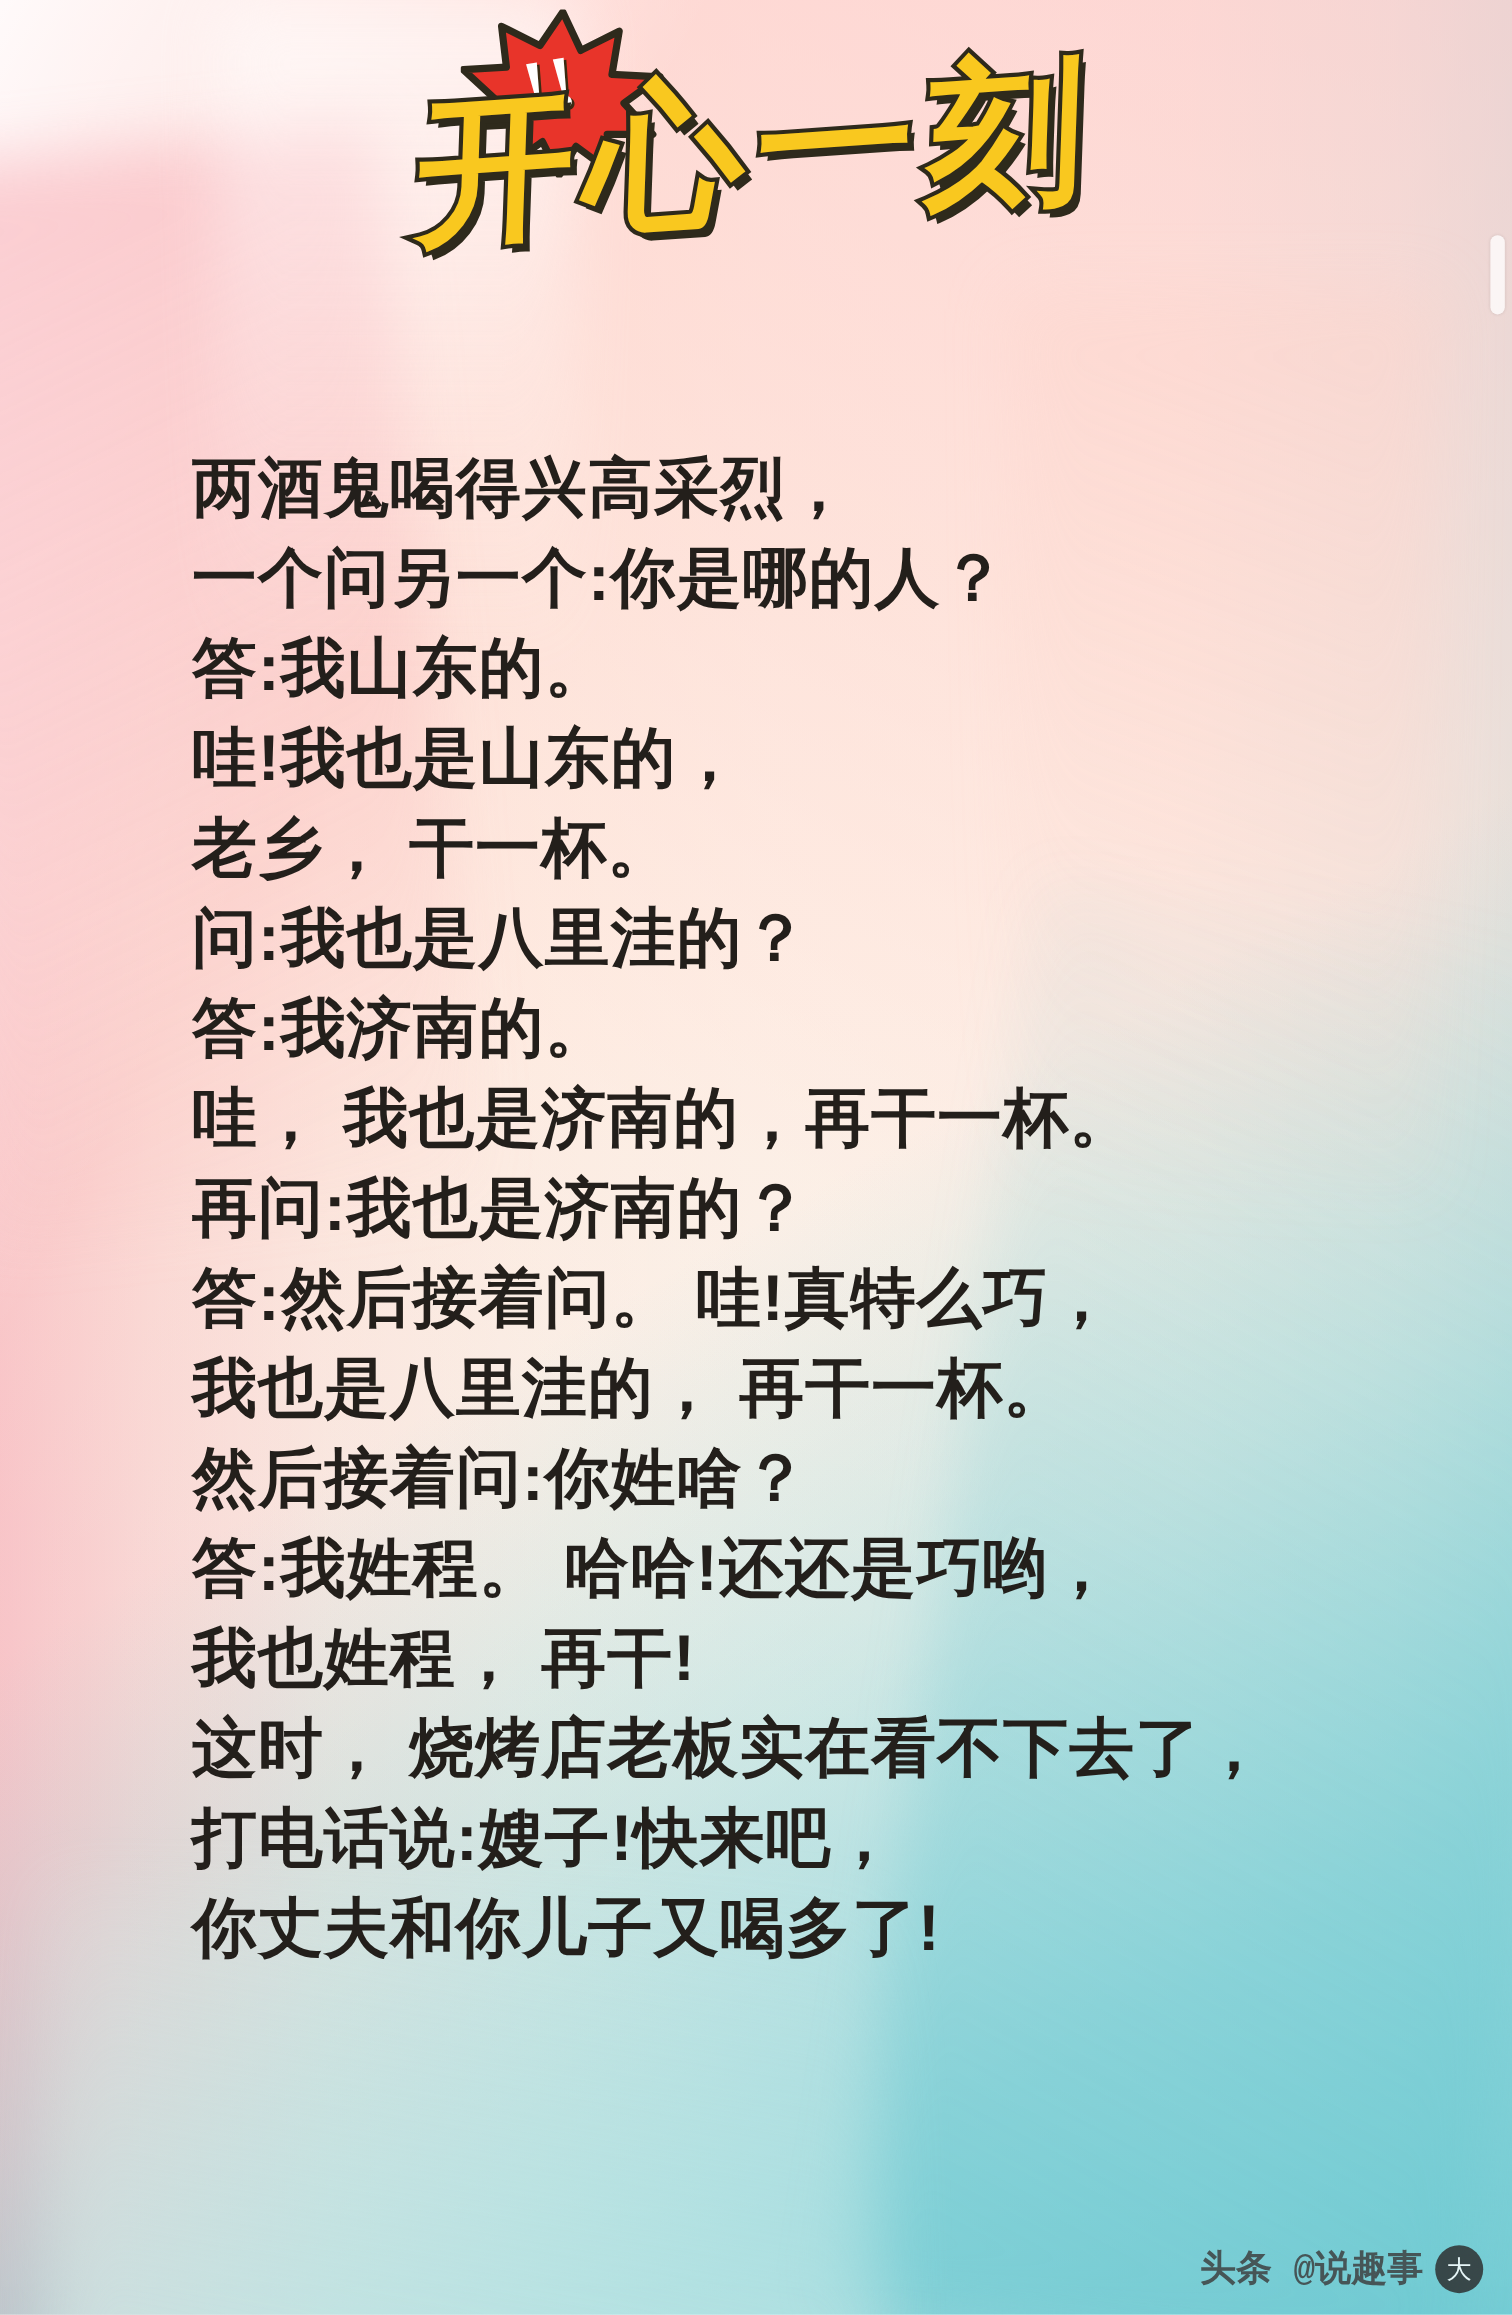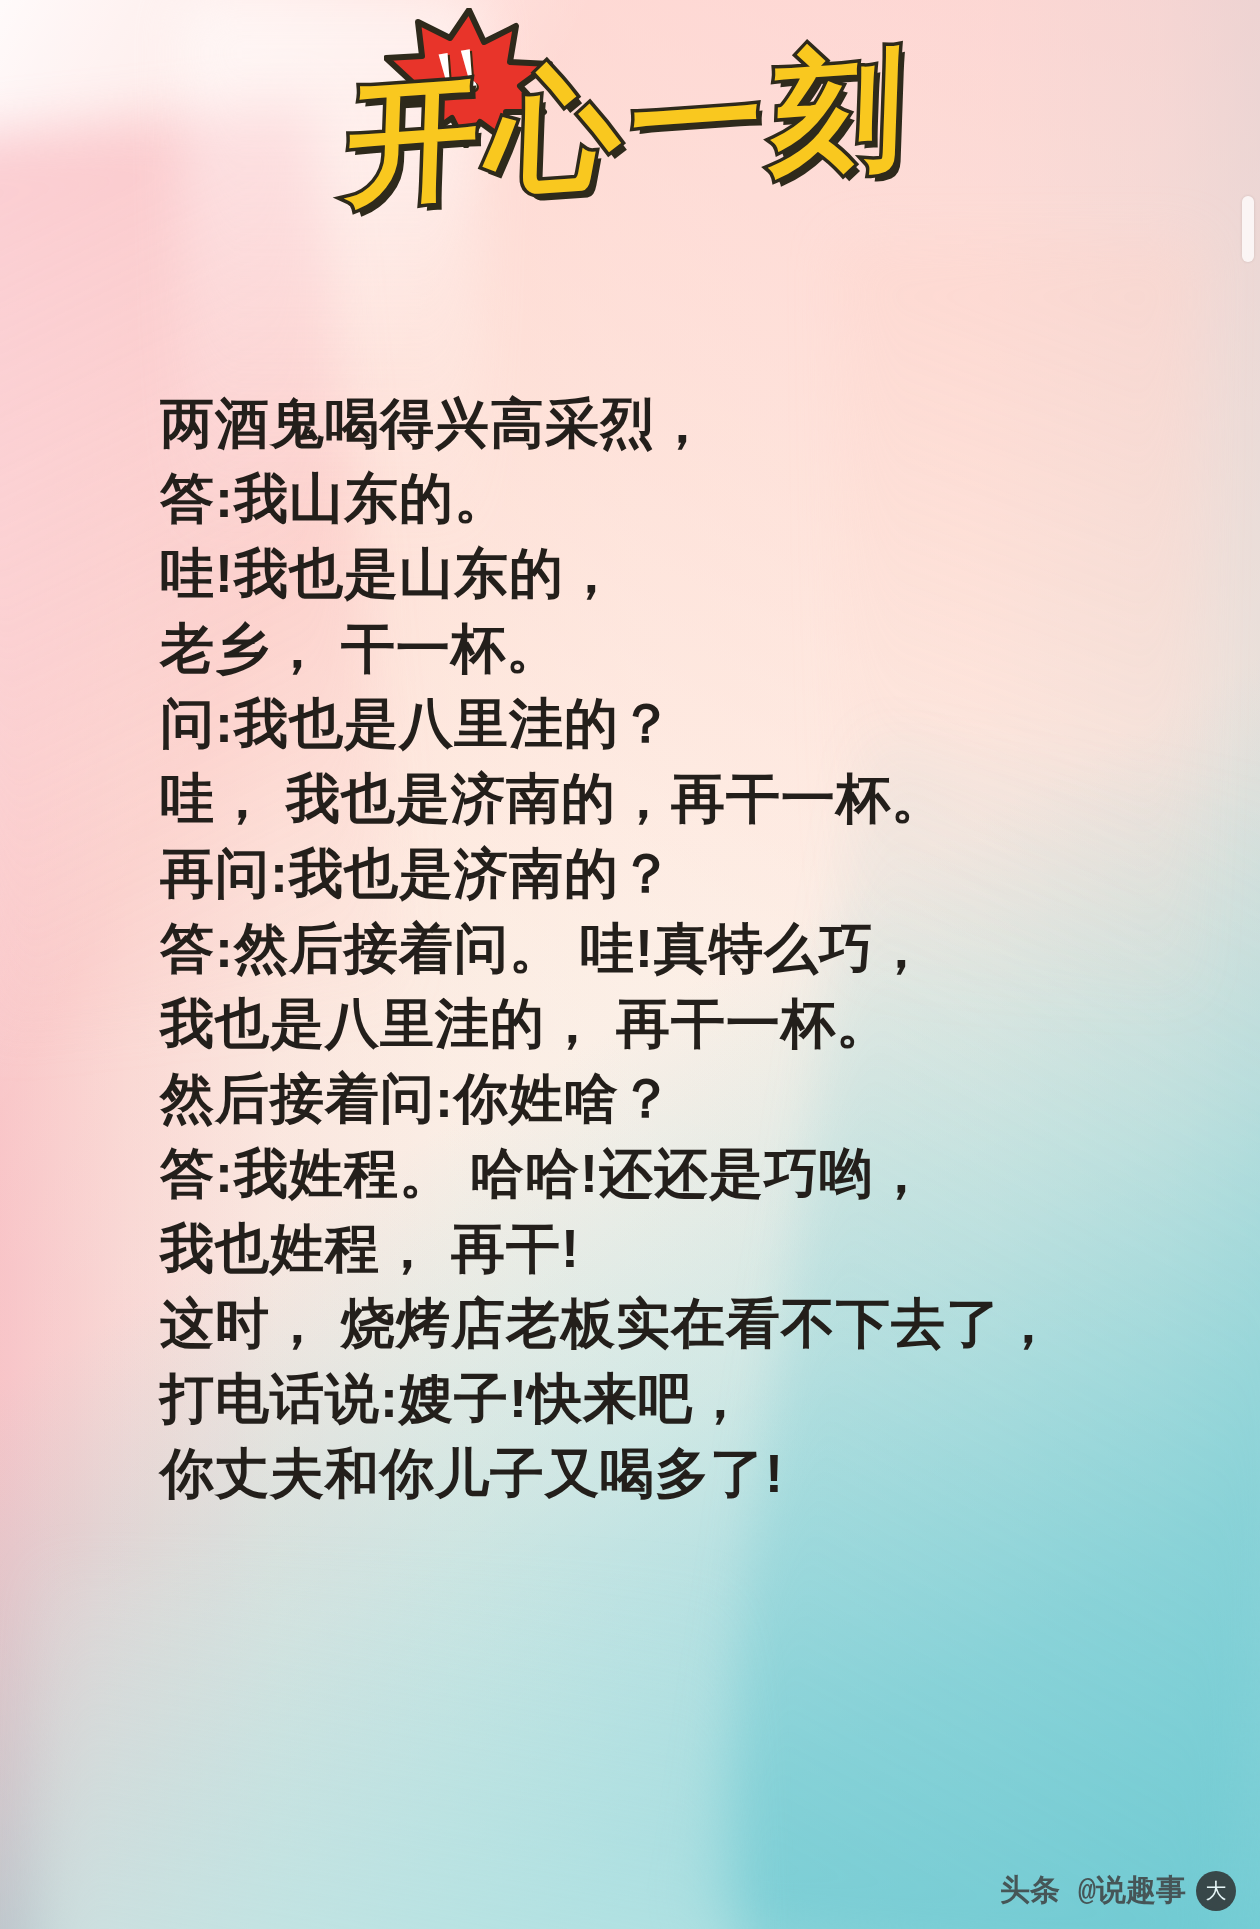--- a/index.html
+++ b/index.html
@@ -107,21 +107,21 @@
     paint-order: stroke fill;
     text-shadow:
        6px 7px 0 #2e2a1c,
        0 0 1px #2e2a1c;
   }
 
   
   .joke {
     position: absolute;
     left: 160px;
-    top: 396px;
+    top: 380px;
     width: 1000px;
   }
   .joke p {
     margin: 0 0 21px 0;
     font-family: "Liberation Sans", sans-serif;
     font-weight: 700;
     font-size: 54px;
     line-height: 1.0;
     color: #231f1b;
     letter-spacing: 1px;
@@ -187,24 +187,26 @@
       <svg viewBox="0 0 170 140" width="170" height="140" aria-hidden="true">
         <polygon points="85,2 100,34 132,18 126,54 166,56 136,78 160,104 122,104 126,136 96,114 82,138 68,110 40,130 42,96 6,98 28,74 2,50 38,48 34,14 66,30" fill="#e8342a" stroke="#2e2a1c" stroke-width="6" stroke-linejoin="round"></polygon>
       </svg>
       <div class="burst-mark">!!</div>
     </div>
     <div class="title">开心一刻</div>
   </div>
 
   <div class="joke">
     <p>两酒鬼喝得兴高采烈，</p>
+    <p>一个问另一个:你是哪的人？</p>
     <p>答:我山东的。</p>
     <p>哇!我也是山东的，</p>
     <p>老乡， 干一杯。</p>
     <p>问:我也是八里洼的？</p>
+    <p>答:我济南的。</p>
     <p>哇， 我也是济南的，再干一杯。</p>
     <p>再问:我也是济南的？</p>
     <p>答:然后接着问。 哇!真特么巧，</p>
     <p>我也是八里洼的， 再干一杯。</p>
     <p>然后接着问:你姓啥？</p>
     <p>答:我姓程。 哈哈!还还是巧哟，</p>
     <p>我也姓程， 再干!</p>
     <p>这时， 烧烤店老板实在看不下去了，</p>
     <p>打电话说:嫂子!快来吧，</p>
     <p>你丈夫和你儿子又喝多了!</p>

